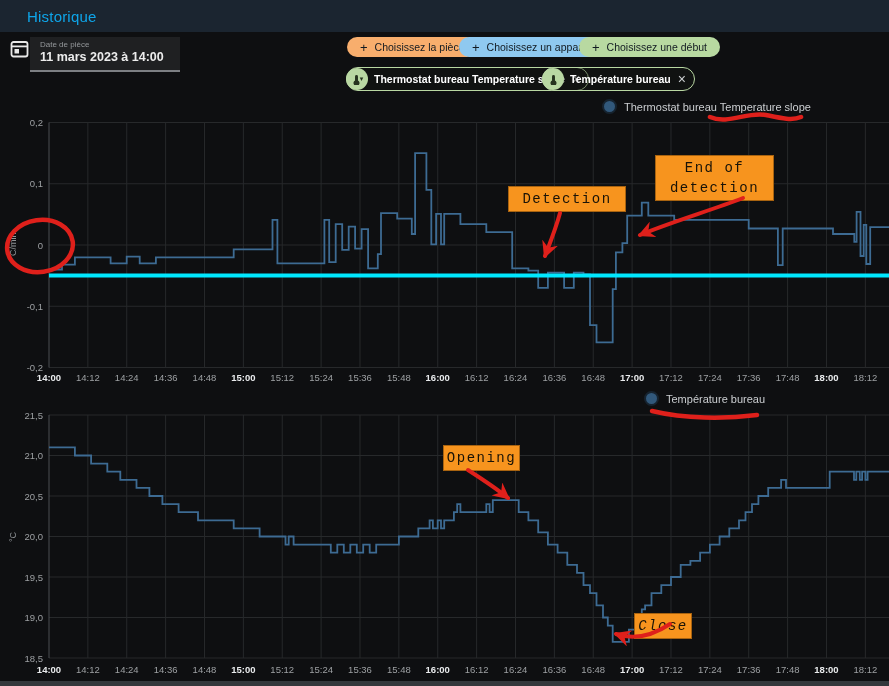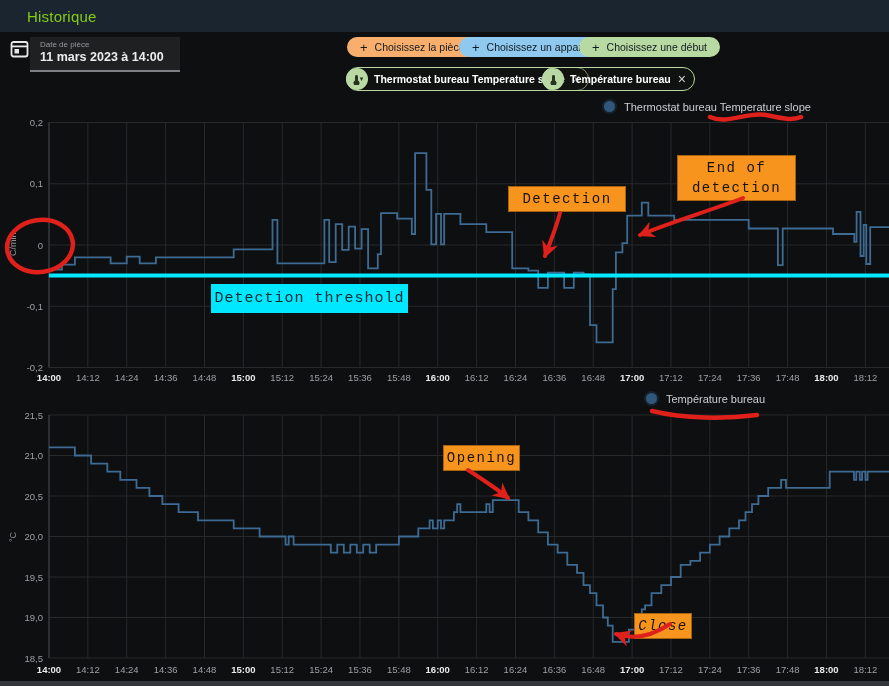--- a/index.html
+++ b/index.html
@@ -1,21 +1,21 @@
 <!DOCTYPE html>
 <html><head>
 <meta charset="utf-8">
 <style>
   html,body{margin:0;padding:0;background:#0e0f11;}
   .app{position:relative;width:889px;height:686px;overflow:hidden;background:#0e0f11;
        font-family:"Liberation Sans",sans-serif;}
   
   .hdr{position:absolute;left:0;top:0;width:889px;height:32px;background:#1b2530;
        display:flex;align-items:center;}
-  .hdr h1{margin:0 17px 0 27px;font-size:15px;font-weight:500;color:#84cc16;letter-spacing:.2px;}
+  .hdr h1{margin:0 17px 0 27px;font-size:15px;font-weight:500;color:#0ea5e9;letter-spacing:.2px;}
   
   .calbtn{position:absolute;left:8px;top:39px;width:22px;height:22px;background:none;border:none;padding:0;cursor:pointer;}
   .datefield{position:absolute;top:37px;width:150px;height:35px;background:#1f2022;
              border-bottom:2px solid #7c7f83;box-sizing:border-box;padding:3px 0 0 10px;cursor:pointer;}
   .datefield .dlabel{display:block;font-size:8px;color:#95989b;}
   .datefield .dvalue{display:block;font-size:12.5px;font-weight:600;color:#ececec;margin-top:1px;}
   .pill{position:absolute;top:37px;height:20px;border:none;border-radius:10px;display:inline-flex;
         align-items:center;gap:7px;padding:0 13px;font-family:inherit;font-size:10.5px;font-weight:500;
         color:#121a21;cursor:pointer;}
   .pill .plus{font-size:13px;font-weight:400;line-height:1;}
@@ -234,23 +234,22 @@
       <line x1="787.6039336675665" y1="415" x2="787.6039336675665" y2="658" class="grid"></line>
       <text x="787.6039336675665" y="673" text-anchor="middle" class="tick">17:48</text>
       <line x1="826.4778249132279" y1="415" x2="826.4778249132279" y2="658" class="grid"></line>
       <text x="826.4778249132279" y="673" text-anchor="middle" class="tick bold">18:00</text>
       <line x1="865.3517161588893" y1="415" x2="865.3517161588893" y2="658" class="grid"></line>
       <text x="865.3517161588893" y="673" text-anchor="middle" class="tick">18:12</text>
       <text x="16" y="537" text-anchor="middle" class="unit" transform="rotate(-90 16 537)">°C</text>
       <path d="M 49.0 447.4 H 74.9 V 455.5 H 91.1 V 463.6 H 107.3 V 471.7 H 120.3 V 479.8 H 136.5 V 487.9 H 149.4 V 496.0 H 162.4 V 504.1 H 178.6 V 512.2 H 198.0 V 520.3 H 233.7 V 528.4 H 259.6 V 536.5 H 285.5 V 544.6 H 288.7 V 536.5 H 293.6 V 544.6 H 330.8 V 552.7 H 337.3 V 544.6 H 343.8 V 552.7 H 350.3 V 544.6 H 356.8 V 552.7 H 363.2 V 544.6 H 369.7 V 552.7 H 376.2 V 544.6 H 398.9 V 536.5 H 418.3 V 528.4 H 429.6 V 520.3 H 432.9 V 528.4 H 437.7 V 520.3 H 441.0 V 528.4 H 444.2 V 520.3 H 453.9 V 512.2 H 457.2 V 504.1 H 460.4 V 512.2 H 486.3 V 504.1 H 489.6 V 512.2 H 492.8 V 500.1 H 518.7 V 512.2 H 528.4 V 520.3 H 538.2 V 532.4 H 547.9 V 544.6 H 557.6 V 552.7 H 567.3 V 564.9 H 577.0 V 572.9 H 583.5 V 585.1 H 590.0 V 593.2 H 596.5 V 605.4 H 603.0 V 617.5 H 607.8 V 625.6 H 612.7 V 641.8 H 628.9 V 629.6 H 635.3 V 617.5 H 641.8 V 609.4 H 645.1 V 605.4 H 651.5 V 593.2 H 661.3 V 585.1 H 671.0 V 577.0 H 680.7 V 564.9 H 690.4 V 560.8 H 700.1 V 552.7 H 709.9 V 544.6 H 719.6 V 536.5 H 729.3 V 528.4 H 739.0 V 520.3 H 745.5 V 512.2 H 752.0 V 504.1 H 758.4 V 496.0 H 768.2 V 487.9 H 781.1 V 479.8 H 786.0 V 487.9 H 829.7 V 471.7 H 854.0 V 479.8 H 856.3 V 471.7 H 859.8 V 479.8 H 862.1 V 471.7 H 865.4 V 479.8 H 867.6 V 471.7 H 889" class="series"></path>
     </svg>
 
-  <div class="ann cyan" id="ann-threshold" style="left: 211px; top: 284px; width: 197px; height: 29px;">Detection threshold</div>
   <div class="ann orange" id="ann-detection" style="left: 508px; top: 186px; width: 116px; height: 24px;">Detection</div>
-  <div class="ann orange" id="ann-end" style="left: 677px; top: 155px; width: 117px; height: 44px;">End of
+  <div class="ann orange" id="ann-end" style="left: 655px; top: 155px; width: 117px; height: 44px;">End of
 detection</div>
   <div class="ann orange" id="ann-opening" style="left: 443px; top: 445px; width: 75px; height: 24px;">Opening</div>
   <div class="ann orange" id="ann-close" style="left: 634px; top: 613px; width: 56px; height: 24px; font-style: italic;">Close</div>
 
   <svg id="overlay" width="889" height="686" viewBox="0 0 889 686">
       <defs>
         <marker id="ah" viewBox="0 0 10 10" refX="8.5" refY="5" markerWidth="4.2" markerHeight="4.2" orient="auto-start-reverse">
           <path d="M0 0 L10 5 L0 10 L3.2 5 Z" fill="#df201b"></path>
         </marker>
       </defs>

